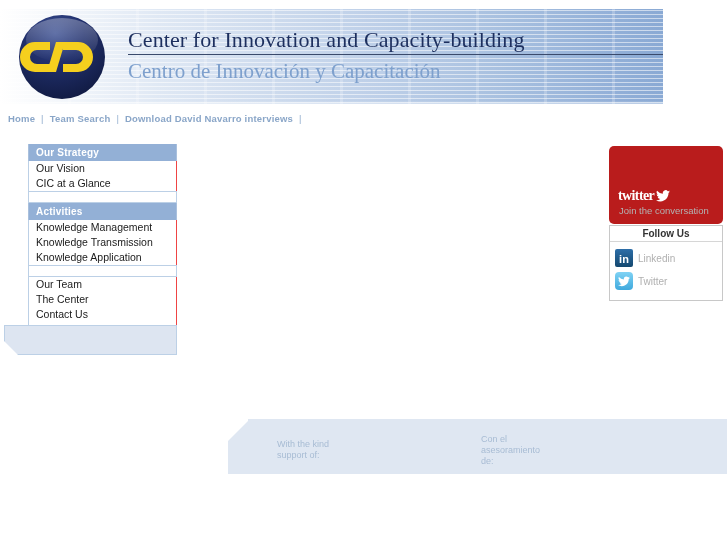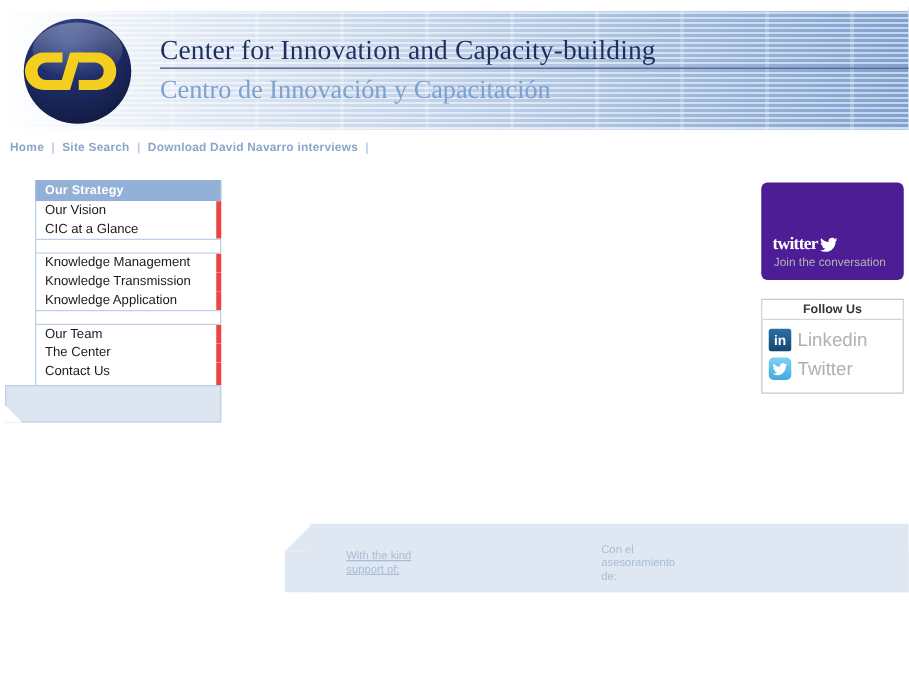--- a/index.html
+++ b/index.html
@@ -8,21 +8,21 @@
     margin: 0; padding: 0;
     width: 727px; height: 545px;
     background: #ffffff;
     font-family: "Liberation Sans", sans-serif;
     overflow: hidden;
   }
   .page { position: relative; width: 727px; height: 545px; background: #fff; }
 
   
   .header {
-    position: absolute; left: 0; top: 0; width: 727px; height: 110px;
+    position: absolute; left: 0; top: 0; width: 663px; height: 110px;
     background: #ffffff;
     overflow: hidden;
   }
   .header-band {
     position: absolute; left: 0; top: 6px; width: 727px; height: 98px;
     background:
       repeating-linear-gradient(to bottom,
         rgba(255,255,255,0.55) 0px, rgba(255,255,255,0.55) 1px,
         rgba(255,255,255,0.0) 1px, rgba(255,255,255,0.0) 4px),
       linear-gradient(to right,
@@ -105,21 +105,21 @@
     border-left: 1px solid #a9c0dd;
     border-right: 1px solid #a9c0dd;
     letter-spacing: 0.2px;
   }
   .menu-item {
     height: 15px; line-height: 15px;
     font-size: 10.5px; color: #1a1a1a;
     padding-left: 7px;
     background: #ffffff;
     border-left: 1px solid #bcd0e6;
-    border-right: 4px solid #ef4444;
+    border-right: 1px solid #ef4444;
     cursor: pointer;
     white-space: nowrap;
   }
   .menu-item:last-child { padding-bottom: 18px; }
   .menu-spacer {
     height: 12px;
     background: #ffffff;
     border-left: 1px solid #bcd0e6;
     border-right: 1px solid #bcd0e6;
     border-top: 1px solid #bcd0e6;
@@ -146,58 +146,58 @@
     position: absolute; left: 185px; top: 144px;
     width: 415px; height: 250px;
     background: #ffffff;
   }
 
   
   .rightcol { position: absolute; left: 609px; top: 146px; width: 114px; }
 
   .twitter-widget {
     width: 114px; height: 78px;
-    background: #4c1d95;
+    background: #b91c1c;
     border-radius: 5px;
     position: relative;
   }
   .tw-logo {
     position: absolute; left: 9px; bottom: 22px;
     display: flex; align-items: flex-end; gap: 2px;
   }
   .tw-wordmark {
     font-family: "Liberation Serif", serif;
     font-weight: bold; font-size: 14px; color: #ffffff;
     letter-spacing: -0.6px; line-height: 13px;
   }
   .tw-bird { width: 14px; height: 12px; }
   .tw-caption {
     position: absolute; left: 10px; bottom: 8px;
     font-size: 9.5px; color: #b3b3b3; white-space: nowrap;
   }
 
   .follow-box {
-    margin-top: 15px;
+    margin-top: 1px;
     width: 114px;
     border: 1px solid #c8c8c8;
     background: #ffffff;
   }
   .follow-head {
     height: 16px; line-height: 16px;
     text-align: center;
     font-size: 10px; font-weight: bold; color: #333333;
     border-bottom: 1px solid #d6d6d6;
     background: #ffffff;
   }
   .follow-body { padding: 6px 0 6px 5px; }
   .follow-row {
     display: flex; align-items: center; gap: 5px;
     height: 20px; margin-bottom: 3px; cursor: pointer;
   }
-  .follow-label { font-size: 15px; color: #b0b0b0; }
+  .follow-label { font-size: 10px; color: #b0b0b0; }
 
   .icon-linkedin {
     width: 18px; height: 18px; border-radius: 2px;
     background: linear-gradient(to bottom, #2d6ea8, #14486f);
     color: #ffffff; font-size: 11px; font-weight: bold;
     display: flex; align-items: flex-end; justify-content: center;
     font-family: "Liberation Sans", sans-serif;
     line-height: 14px; padding-bottom: 1px;
   }
   .icon-twitter {
@@ -276,38 +276,39 @@
       <div class="title-en">Center for Innovation and Capacity-building</div>
       <div class="title-rule"></div>
       <div class="title-es">Centro de Innovación y Capacitación</div>
     </div>
   </div>
 
   <div class="navbar">
     <div class="navbar-inner">
       <span class="nav-link">Home</span>
       <span class="nav-sep">|</span>
-      <span class="nav-link">Site Search</span>
+      <span class="nav-link">Team Search</span>
       <span class="nav-sep">|</span>
       <span class="nav-link">Download David Navarro interviews</span>
       <span class="nav-sep">|</span>
     </div>
   </div>
   <div class="nav-rule"></div>
 
   <div class="sidebar">
 
     <div class="menu-block">
       <div class="menu-header">Our Strategy</div>
       <div class="menu-item">Our Vision</div>
       <div class="menu-item">CIC at a Glance</div>
       <div class="menu-spacer"></div>
     </div>
 
     <div class="menu-block">
+      <div class="menu-header">Activities</div>
       <div class="menu-item">Knowledge Management</div>
       <div class="menu-item">Knowledge Transmission</div>
       <div class="menu-item">Knowledge Application</div>
       <div class="menu-spacer"></div>
     </div>
 
     <div class="menu-block">
       <div class="menu-item">Our Team</div>
       <div class="menu-item">The Center</div>
       <div class="menu-item">Contact Us</div>
@@ -354,21 +355,21 @@
     </div>
   </div>
 
   <div class="footer">
     <div class="footer-bar"></div>
     <div class="footer-bar-cut"></div>
     <div class="footer-bar-lower"></div>
 
     <div class="footer-inner">
 
-      <div class="f-label" style="position:absolute;left:277px;top:20px;text-decoration:underline;">With the kind
+      <div class="f-label" style="position:absolute;left:277px;top:20px;">With the kind
 support of:</div>
 
       <div class="f-label" style="position:absolute;left:481px;top:15px;">Con el
 asesoramiento
 de:</div>
 
     </div>
   </div>
   <div class="footer-rule"></div>
 

